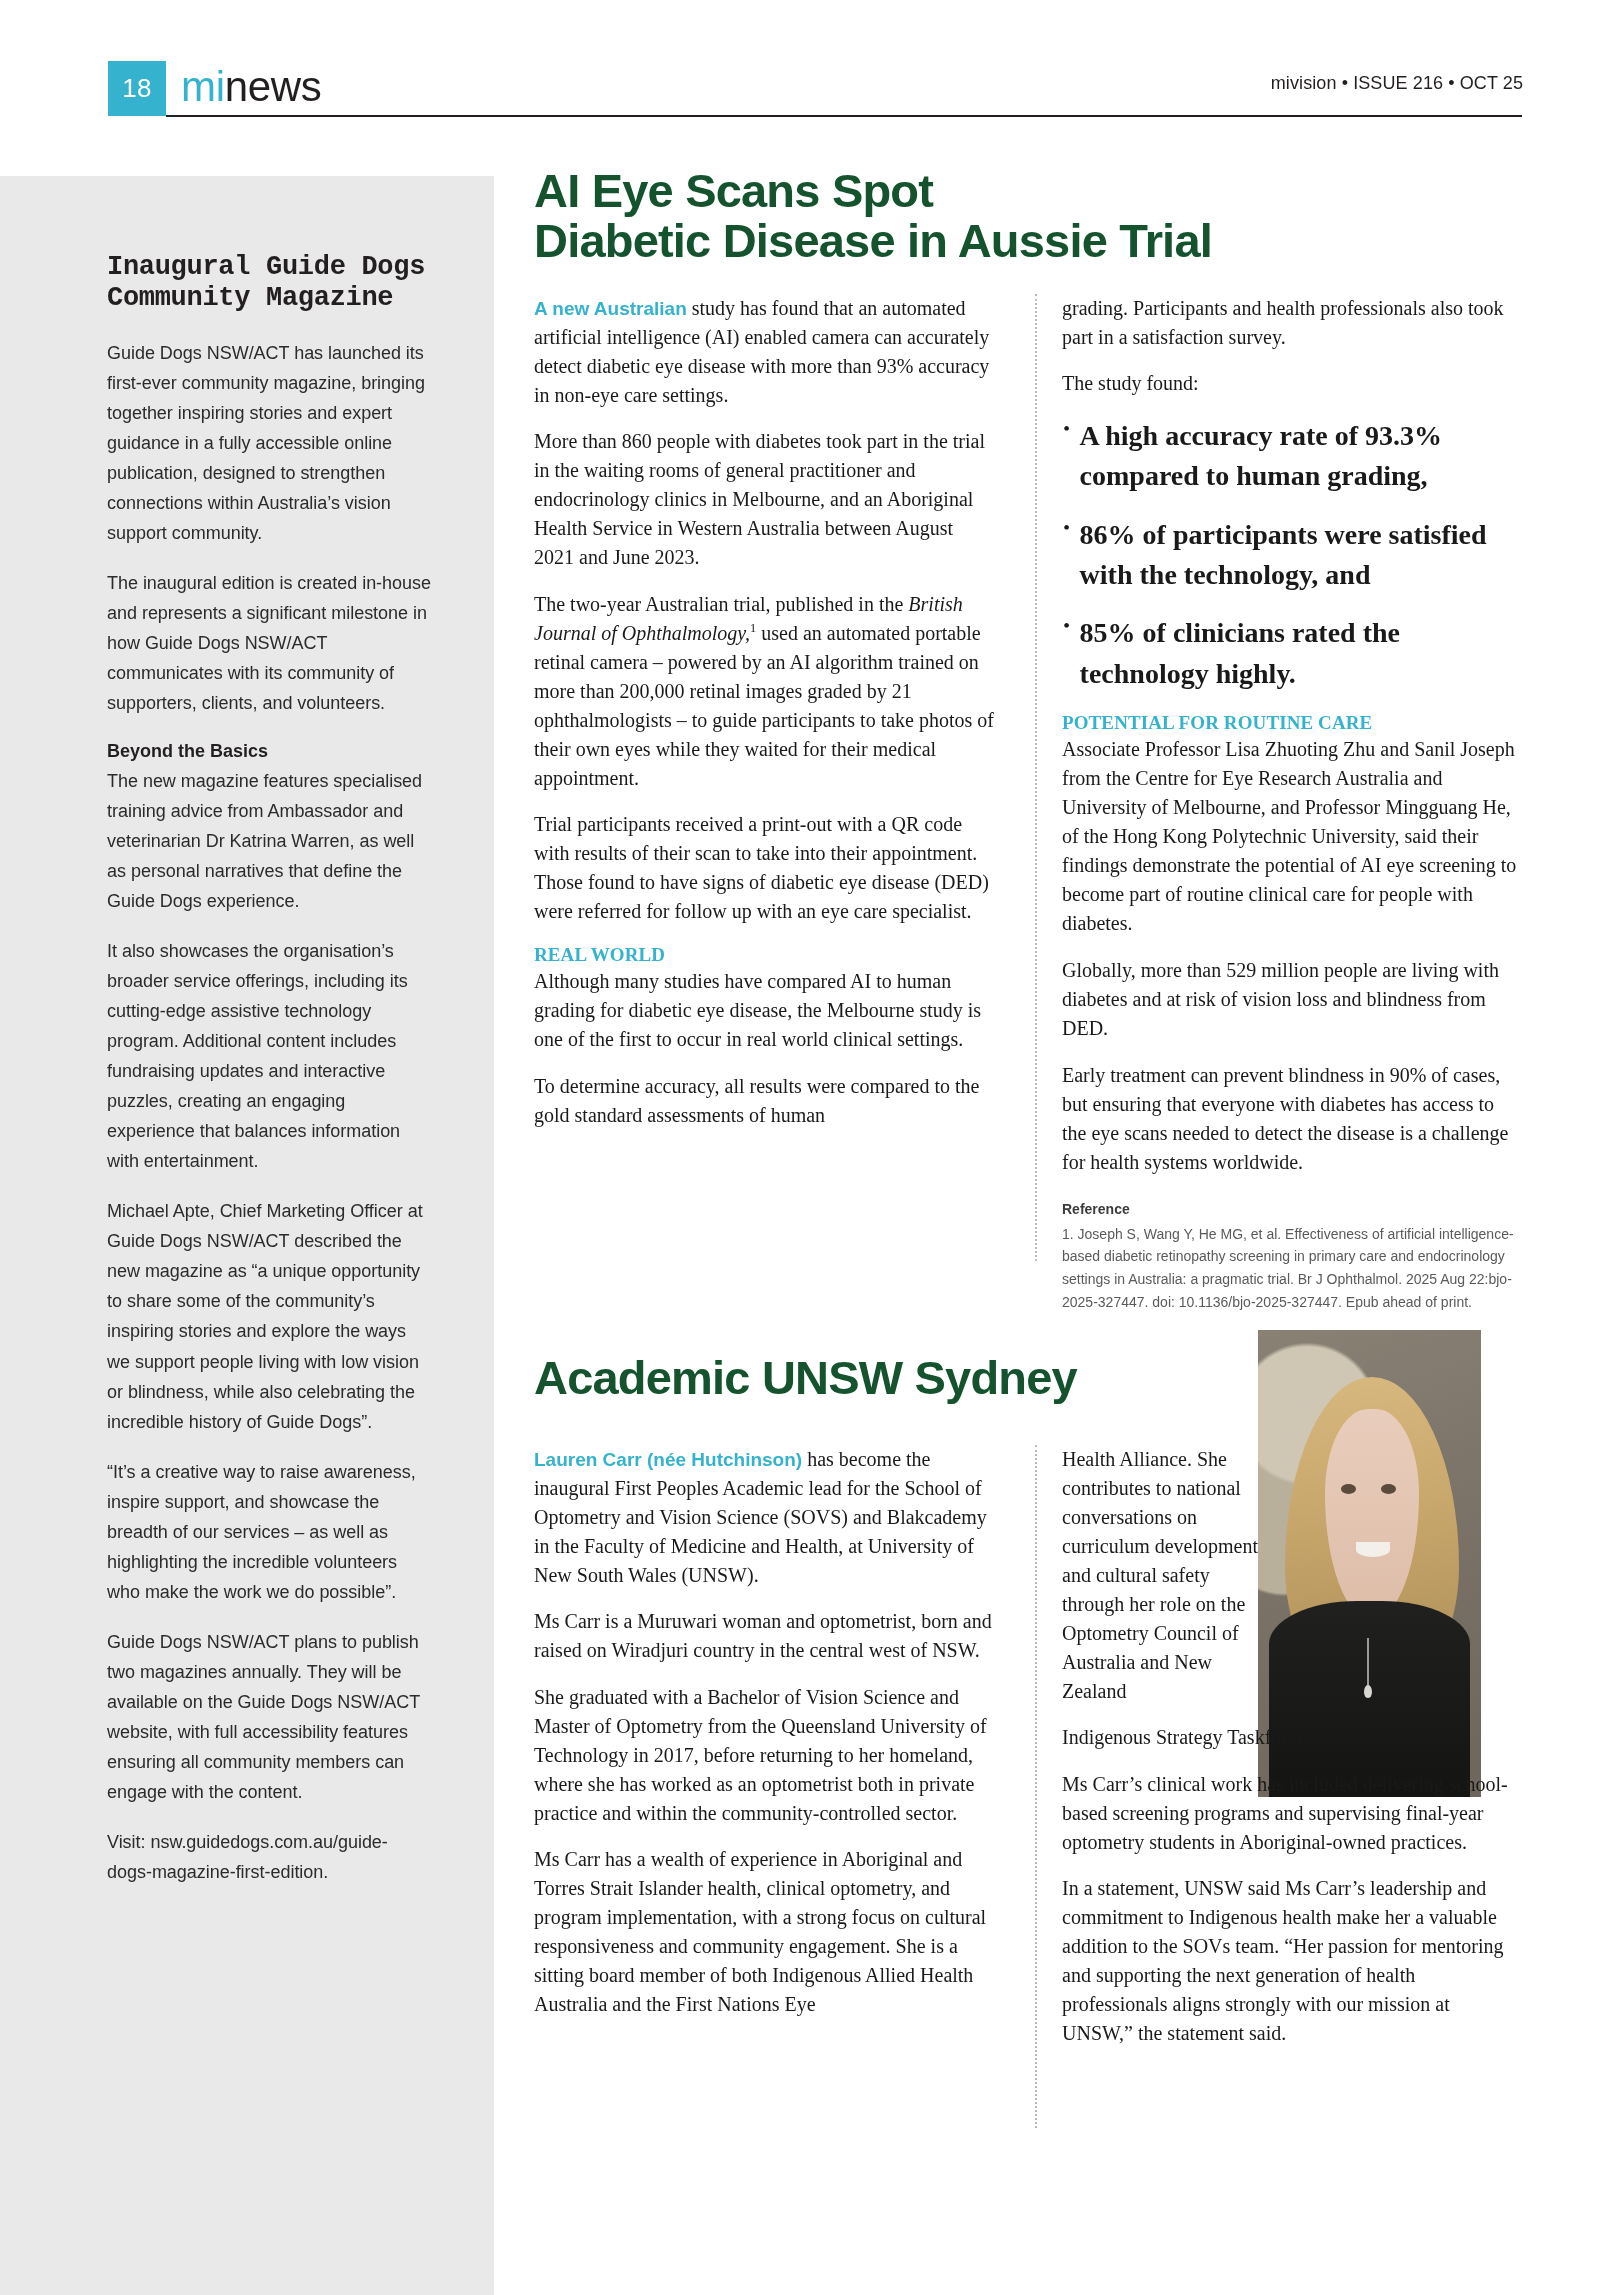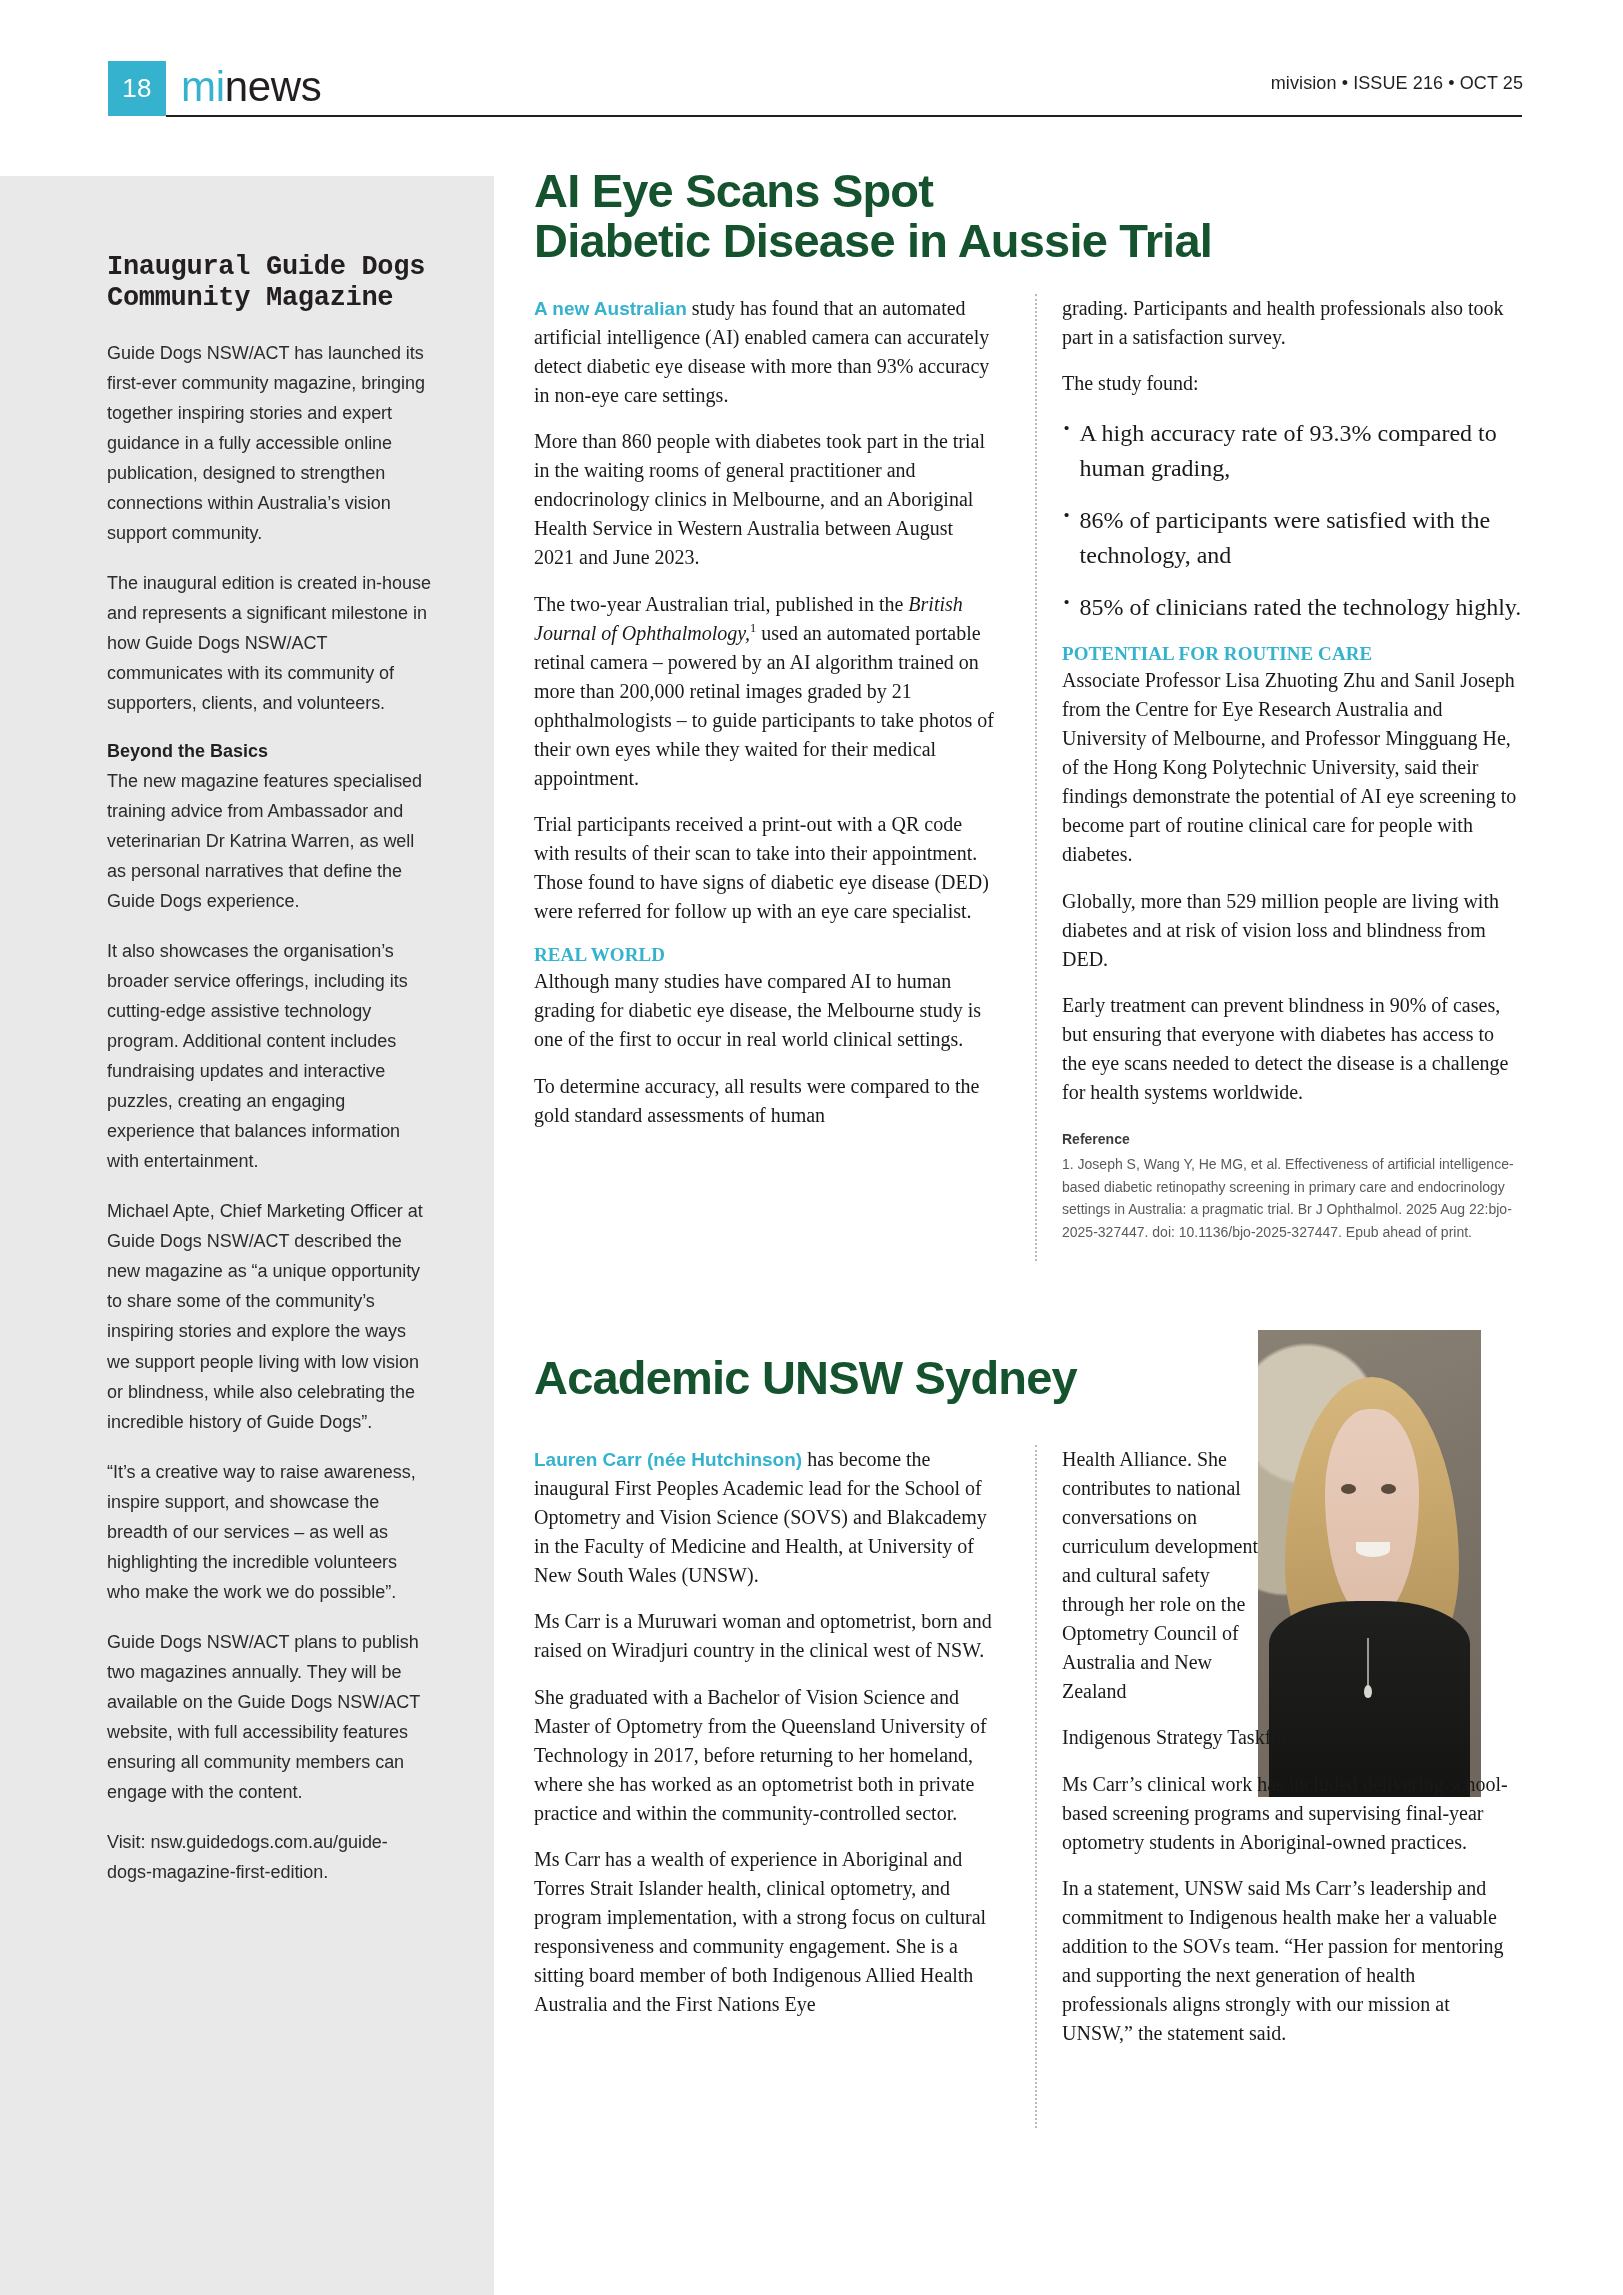--- a/index.html
+++ b/index.html
@@ -107,22 +107,22 @@
   h3.kicker {
     font-family:Liberation Serif, serif;
     font-size:19px; font-weight:700; color:#35b3ce;
     letter-spacing:0.1px;
     margin-bottom:1.4px;
   }
 
   ul.findings { list-style:none; margin:0 0 17.6px 0; }
   ul.findings li {
     font-family:"Liberation Serif", serif;
-    font-size:24px; line-height:1.45; color:#1a1a1a;
-    margin-bottom:17.6px; padding-left:17.6px; position:relative;
+    font-size:28px; line-height:1.45; color:#1a1a1a;
+    margin-bottom:17.6px; padding-left:17.6px; position:relative;font-weight:bold;
   }
   ul.findings li:before {
     content:"\2022"; position:absolute; left:1.4px; top:0; font-size:17.6px;
   }
 
   .ref-block { margin-top:24px; }
   .ref-title {
     font-family:"Liberation Sans", sans-serif;
     font-size:14px; font-weight:700; color:#3c3c3c; margin-bottom:6px;
   }
@@ -260,21 +260,21 @@
       <div class="top"></div>
       <div class="chain"></div>
       <div class="pendant"></div>
     </div>
 
     <div class="two-col" style="height:744px; margin-top:41px;">
       <div class="divider" style="height:683px;"></div>
 
       <div class="col left">
         <p class="body"><span class="lead-in">Lauren Carr (née Hutchinson)</span><span> has become the inaugural First Peoples Academic lead for the School of Optometry and Vision Science (SOVS) and Blakcademy in the Faculty of Medicine and Health, at University of New South Wales (UNSW).</span></p>
-        <p class="body">Ms Carr is a Muruwari woman and optometrist, born and raised on Wiradjuri country in the clinical west of NSW.</p>
+        <p class="body">Ms Carr is a Muruwari woman and optometrist, born and raised on Wiradjuri country in the central west of NSW.</p>
         <p class="body">She graduated with a Bachelor of Vision Science and Master of Optometry from the Queensland University of Technology in 2017, before returning to her homeland, where she has worked as an optometrist both in private practice and within the community-controlled sector.</p>
         <p class="body">Ms Carr has a wealth of experience in Aboriginal and Torres Strait Islander health, clinical optometry, and program implementation, with a strong focus on cultural responsiveness and community engagement. She is a sitting board member of both Indigenous Allied Health Australia and the First Nations Eye</p>
       </div>
 
       <div class="col right">
         <p class="body" id="a2-wrap-block">Health Alliance. She contributes to national conversations on curriculum development and cultural safety through her role on the Optometry Council of Australia and New Zealand</p>
         <p class="body">Indigenous Strategy Taskforce.</p>
         <p class="body">Ms Carr’s clinical work has included delivering school-based screening programs and supervising final-year optometry students in Aboriginal-owned practices.</p>
         <p class="body">In a statement, UNSW said Ms Carr’s leadership and commitment to Indigenous health make her a valuable addition to the SOVs team. “Her passion for mentoring and supporting the next generation of health professionals aligns strongly with our mission at UNSW,” the statement said.</p>
       </div>

